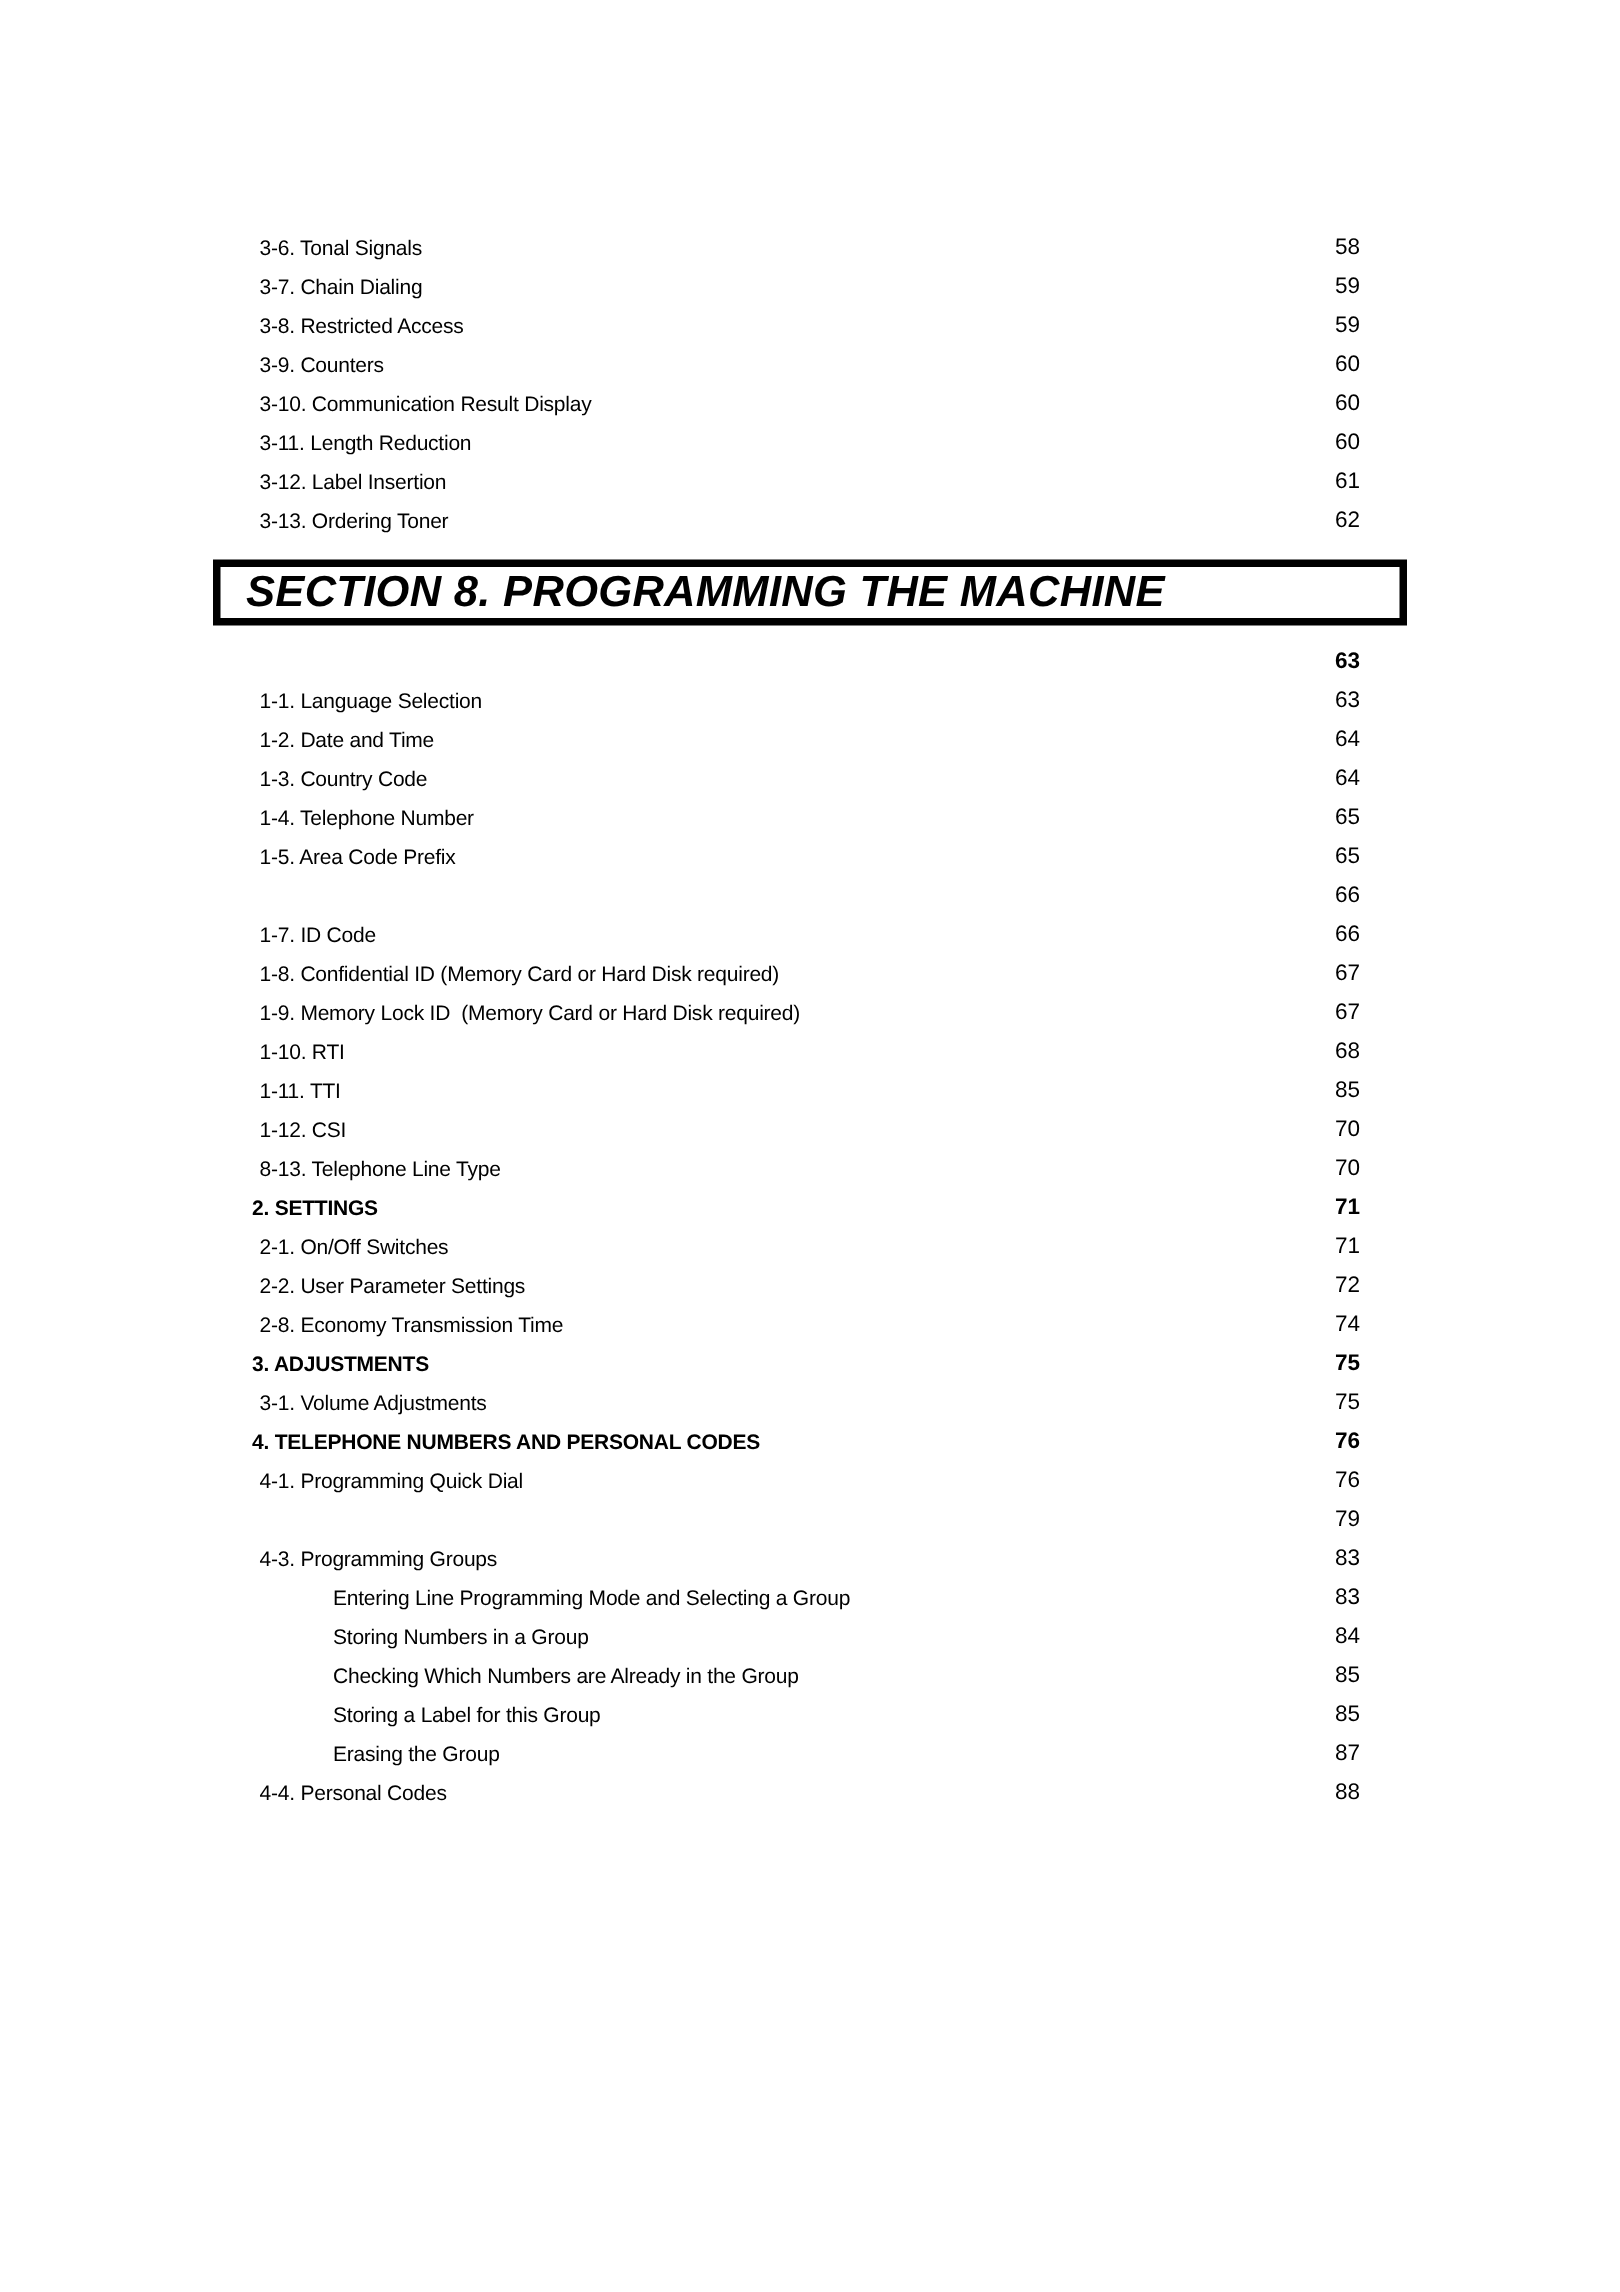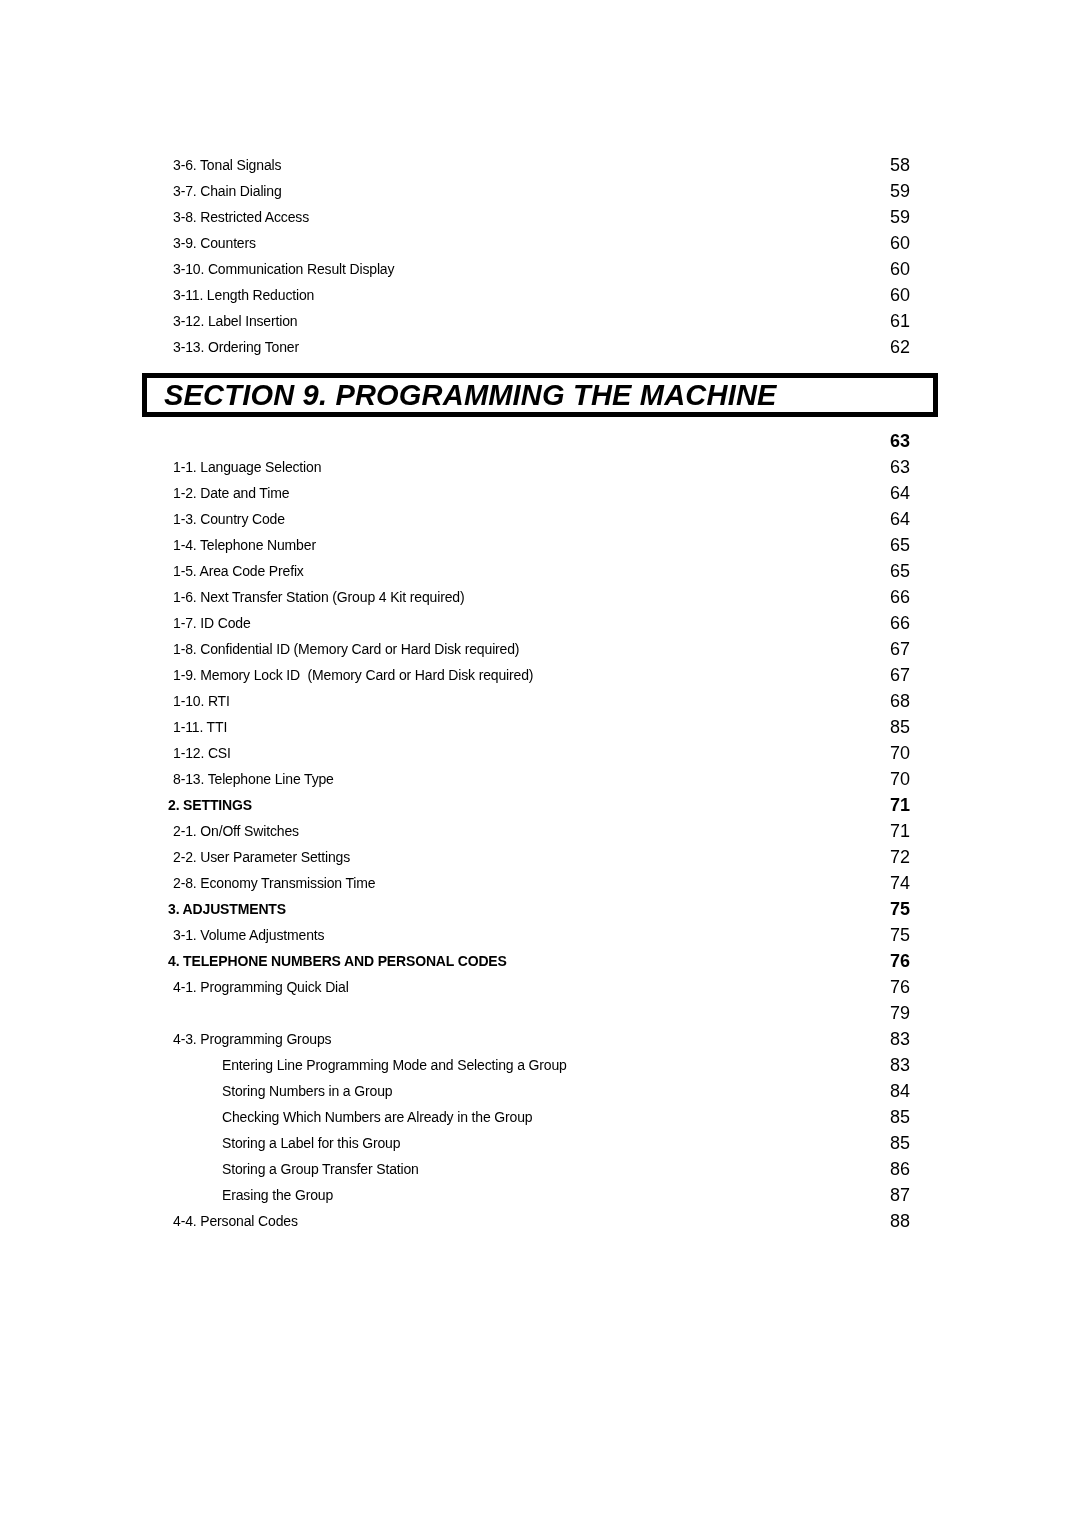--- a/index.html
+++ b/index.html
@@ -49,21 +49,21 @@
     font-size: 14px;
     letter-spacing: -0.15px;
     white-space: pre;
     text-align: center;
   }
 
   .toc-page {
     position: absolute;
     left: 748px;
     top: 0;
-    font-size: 18px;
+    font-size: 15px;
     text-align: left;
   }
 
   
   .lvl-h .toc-title { left: 26px; font-weight: bold; }
   .lvl-h .toc-page  { font-weight: bold; }
 
   .lvl-1 .toc-title { left: 31px; font-weight: normal; }
   .lvl-1 .toc-page  { font-weight: normal; }
 
@@ -126,21 +126,21 @@
         <span class="toc-title">3-12. Label Insertion</span>
         <span class="toc-page">61</span>
       </div>
       <div class="toc-row lvl-1">
         <span class="toc-title">3-13. Ordering Toner</span>
         <span class="toc-page">62</span>
       </div>
     </div>
 
   <div class="section-banner">
-    <span class="section-banner-label">SECTION 9. PROGRAMMING THE MACHINE</span>
+    <span class="section-banner-label">SECTION 8. PROGRAMMING THE MACHINE</span>
   </div>
 
   <div class="toc-block" id="toc-main">
       <div class="toc-row lvl-h">
         <span class="toc-page">63</span>
       </div>
       <div class="toc-row lvl-1">
         <span class="toc-title">1-1. Language Selection</span>
         <span class="toc-page">63</span>
       </div>
@@ -154,21 +154,20 @@
       </div>
       <div class="toc-row lvl-1">
         <span class="toc-title">1-4. Telephone Number</span>
         <span class="toc-page">65</span>
       </div>
       <div class="toc-row lvl-1">
         <span class="toc-title">1-5. Area Code Prefix</span>
         <span class="toc-page">65</span>
       </div>
       <div class="toc-row lvl-1">
-        <span class="toc-title">1-6. Next Transfer Station (Group 4 Kit required)</span>
         <span class="toc-page">66</span>
       </div>
       <div class="toc-row lvl-1">
         <span class="toc-title">1-7. ID Code</span>
         <span class="toc-page">66</span>
       </div>
       <div class="toc-row lvl-1">
         <span class="toc-title">1-8. Confidential ID (Memory Card or Hard Disk required)</span>
         <span class="toc-page">67</span>
       </div>
@@ -241,24 +240,20 @@
       </div>
       <div class="toc-row lvl-2">
         <span class="toc-title">Checking Which Numbers are Already in the Group</span>
         <span class="toc-page">85</span>
       </div>
       <div class="toc-row lvl-2">
         <span class="toc-title">Storing a Label for this Group</span>
         <span class="toc-page">85</span>
       </div>
       <div class="toc-row lvl-2">
-        <span class="toc-title">Storing a Group Transfer Station</span>
-        <span class="toc-page">86</span>
-      </div>
-      <div class="toc-row lvl-2">
         <span class="toc-title">Erasing the Group</span>
         <span class="toc-page">87</span>
       </div>
       <div class="toc-row lvl-1">
         <span class="toc-title">4-4. Personal Codes</span>
         <span class="toc-page">88</span>
       </div>
     </div>
 
 </div>

